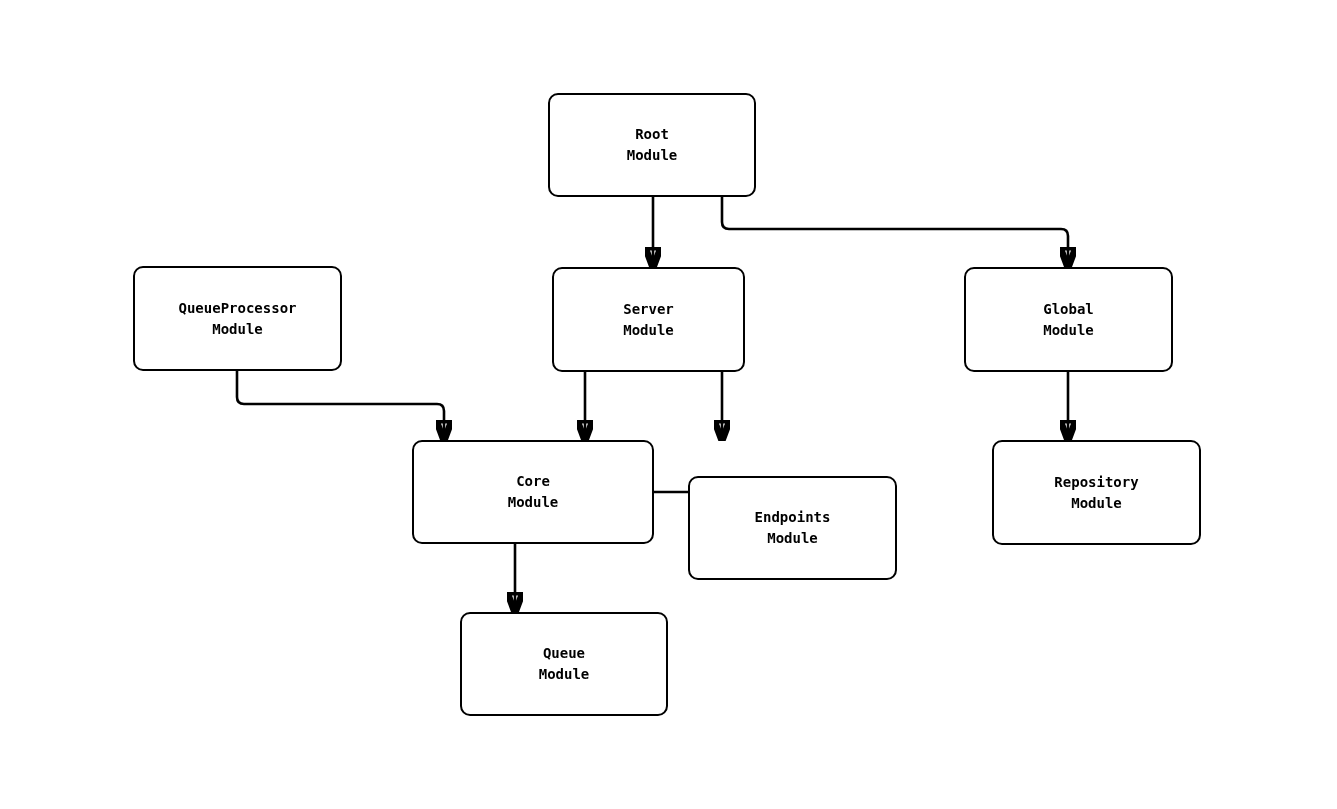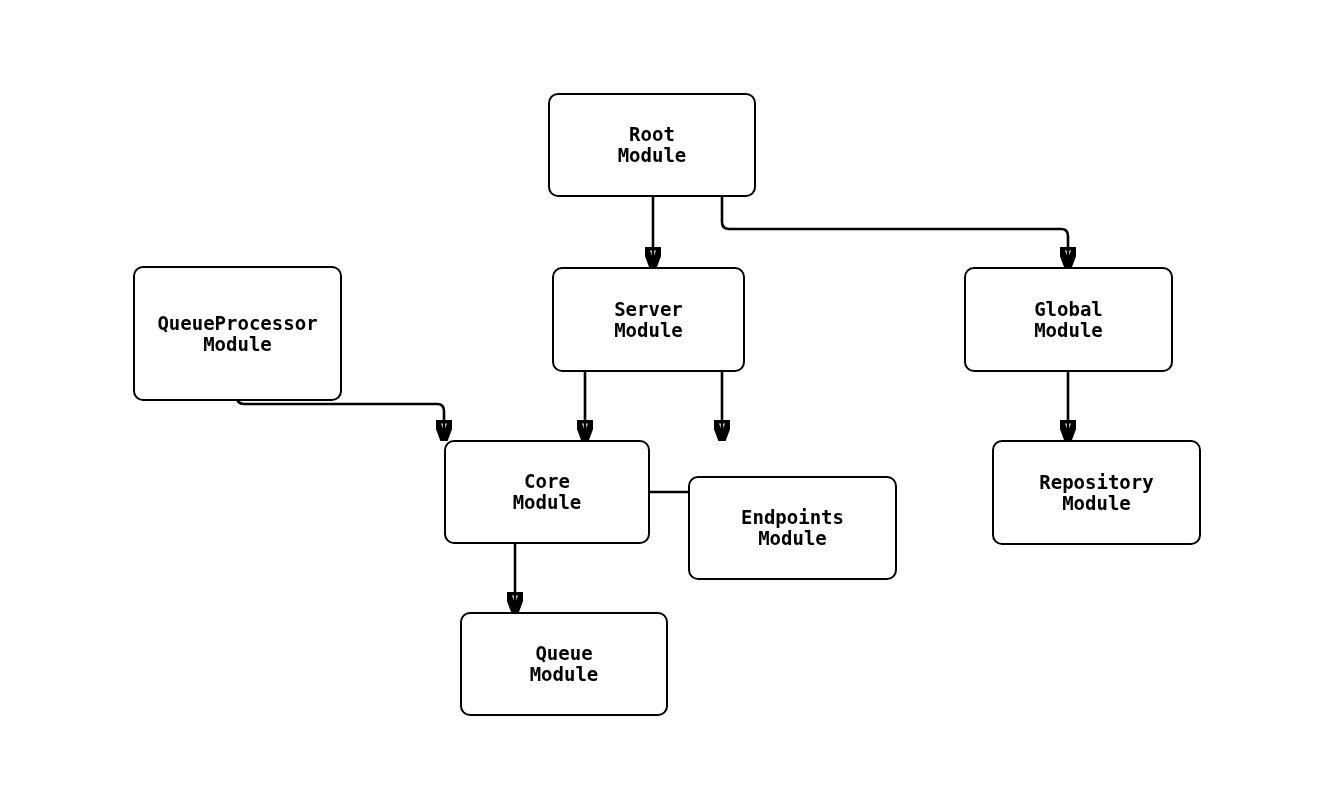--- a/index.html
+++ b/index.html
@@ -31,21 +31,21 @@
     position: absolute;
     box-sizing: border-box;
     background: #ffffff;
     border: 2.6px solid #000000;
     border-radius: 10px;
     display: flex;
     align-items: center;
     justify-content: center;
     text-align: center;
     font-weight: bold;
-    font-size: 19px;
+    font-size: 14px;
     line-height: 21px;
     color: #000000;
     white-space: pre-line;
   }
 </style>
 </head>
 <body>
 
 <div id="canvas">
   <svg id="edges" xmlns="http://www.w3.org/2000/svg">
@@ -61,27 +61,27 @@
         <path d="M 585 372 L 585 440" marker-end="url(#arrowhead)"></path>
         <path d="M 722 372 L 722 440" marker-end="url(#arrowhead)"></path>
         <path d="M 688 492 L 620 492" marker-end="url(#arrowhead)"></path>
         <path d="M 1068 372 L 1068 440" marker-end="url(#arrowhead)"></path>
         <path d="M 515 544 L 515 612" marker-end="url(#arrowhead)"></path>
       </g>
   </svg>
   <div id="nodes">
       <div class="node" style="left: 548px; top: 93px; width: 208px; height: 104px;">Root
 Module</div>
-      <div class="node" style="left: 133px; top: 266px; width: 209px; height: 135px;">QueueProcessor
+      <div class="node" style="left: 133px; top: 266px; width: 209px; height: 105px;">QueueProcessor
 Module</div>
       <div class="node" style="left: 552px; top: 267px; width: 193px; height: 105px;">Server
 Module</div>
       <div class="node" style="left: 964px; top: 267px; width: 209px; height: 105px;">Global
 Module</div>
-      <div class="node" style="left: 412px; top: 440px; width: 206px; height: 104px; margin-left: 32px;">Core
+      <div class="node" style="left: 412px; top: 440px; width: 242px; height: 104px;">Core
 Module</div>
       <div class="node" style="left: 688px; top: 440px; width: 209px; height: 104px; margin-top: 36px;">Endpoints
 Module</div>
       <div class="node" style="left: 964px; top: 440px; width: 209px; height: 105px; margin-left: 28px;">Repository
 Module</div>
       <div class="node" style="left: 412px; top: 612px; width: 208px; height: 104px; margin-left: 48px;">Queue
 Module</div>
     </div>
 </div>
 

